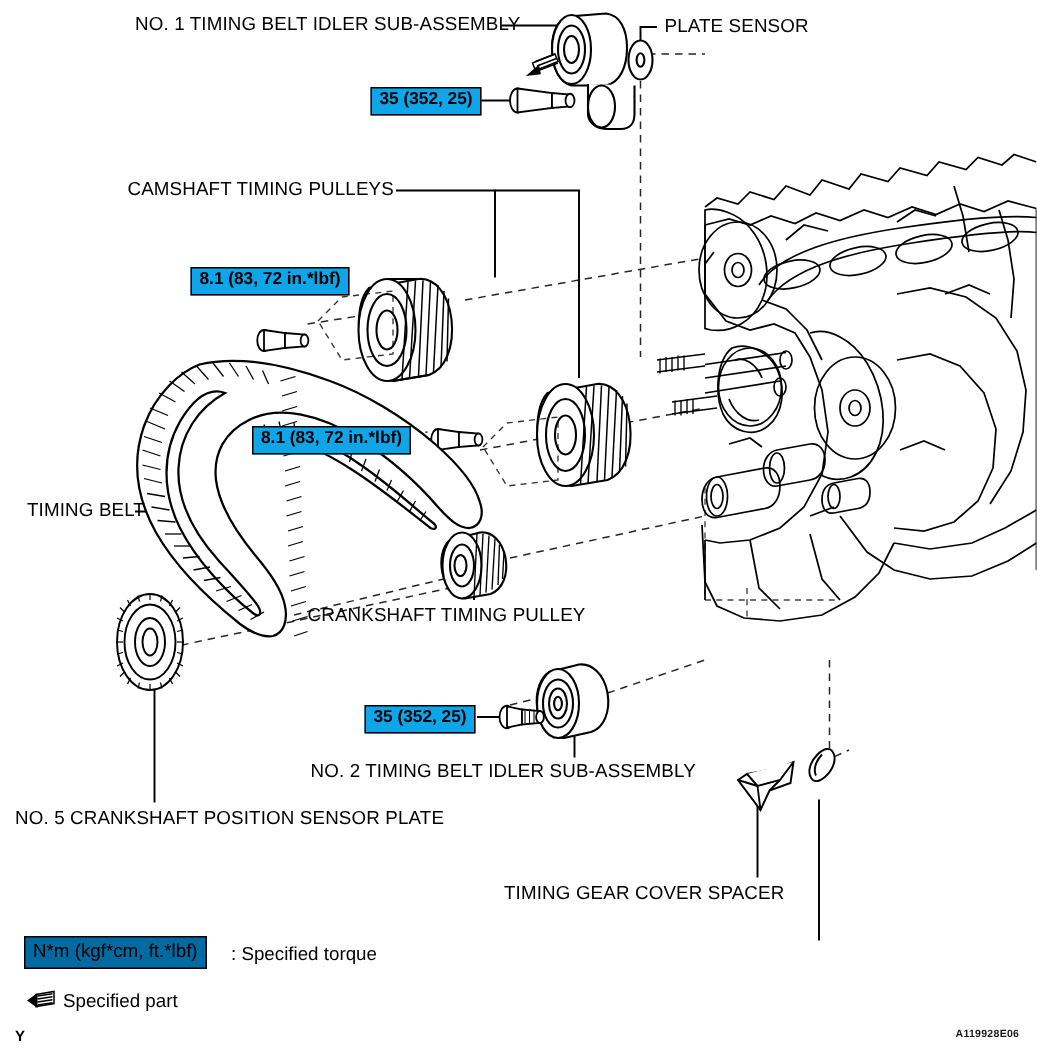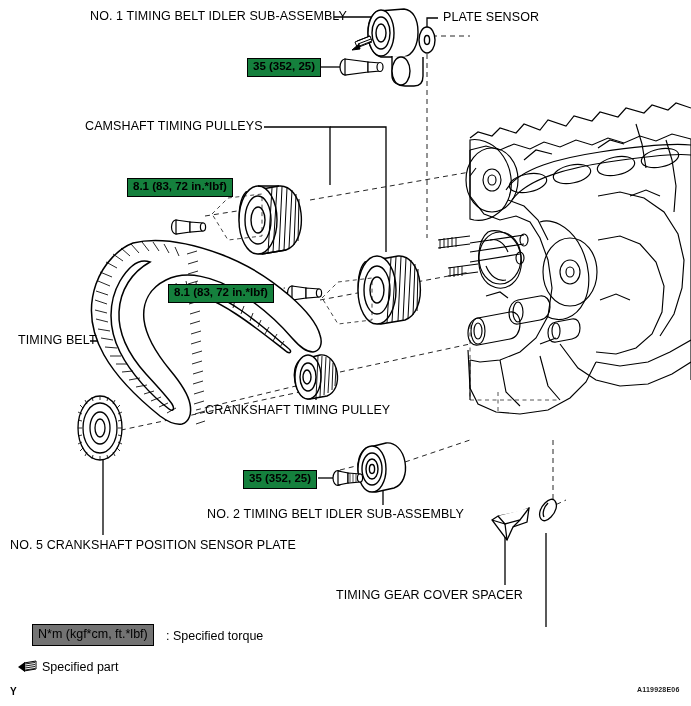--- a/index.html
+++ b/index.html
@@ -19,33 +19,32 @@
     white-space:nowrap;
     line-height:1;
     color:#000;
   }
   .torque{
     position:absolute;
     font-size:11.5px;
     font-weight:bold;
     white-space:nowrap;
     border:1.6px solid #000;
-    background:#15803d;
+    background:#0ea5e9;
     padding:2px 5px 3px 5px;
     line-height:1;
   }
   .legend-box{
     position:absolute;
     font-size:12.5px;
     white-space:nowrap;
     border:1.4px solid #000;
-    background:#737373;
+    background:#0369a1;
     padding:3px 5px 4px 5px;
     line-height:1;
-    margin-left:16px;
   }
   .legend-after{
     position:absolute;
     font-size:12.5px;
     white-space:nowrap;
     line-height:1;
   }
   .figcode{
     position:absolute;
     font-size:7px;
@@ -528,21 +527,21 @@
 
   <div class="torque" style="left:247px;top:58px;">35 (352, 25)</div>
 
   <div class="torque" style="left:127px;top:178px;">8.1 (83, 72 in.*lbf)</div>
 
   <div class="torque" style="left:168px;top:284px;">8.1 (83, 72 in.*lbf)</div>
 
   <div class="torque" style="left:243px;top:470px;">35 (352, 25)</div>
 
   <div class="legend-box" style="left:16px;top:624px;">N*m (kgf*cm, ft.*lbf)</div>
-  <div class="legend-after" style="left:154px;top:630px;margin-left:12px;">: Specified torque</div>
+  <div class="legend-after" style="left:154px;top:630px;">: Specified torque</div>
 
   <svg class="precoat-ico" style="left:18px;top:660px;width:20px;height:14px;" viewBox="0 0 20 14">
     <path d="M6,3 L18,1 L18,9 L6,11 Z" fill="#fff" stroke="#000" stroke-width="1"></path>
     <path d="M7,4 L17,2.5 M7,6 L17,4.5 M7,8 L17,6.5 M7,10 L17,8.5" stroke="#000" stroke-width="0.9"></path>
     <path d="M0,7 L7,2 L7,12 Z" fill="#000"></path>
   </svg>
   <div class="legend-after" style="left:42px;top:661px;">Specified part</div>
 
   <div class="ymark" style="left:10px;top:686px;">Y</div>
 

